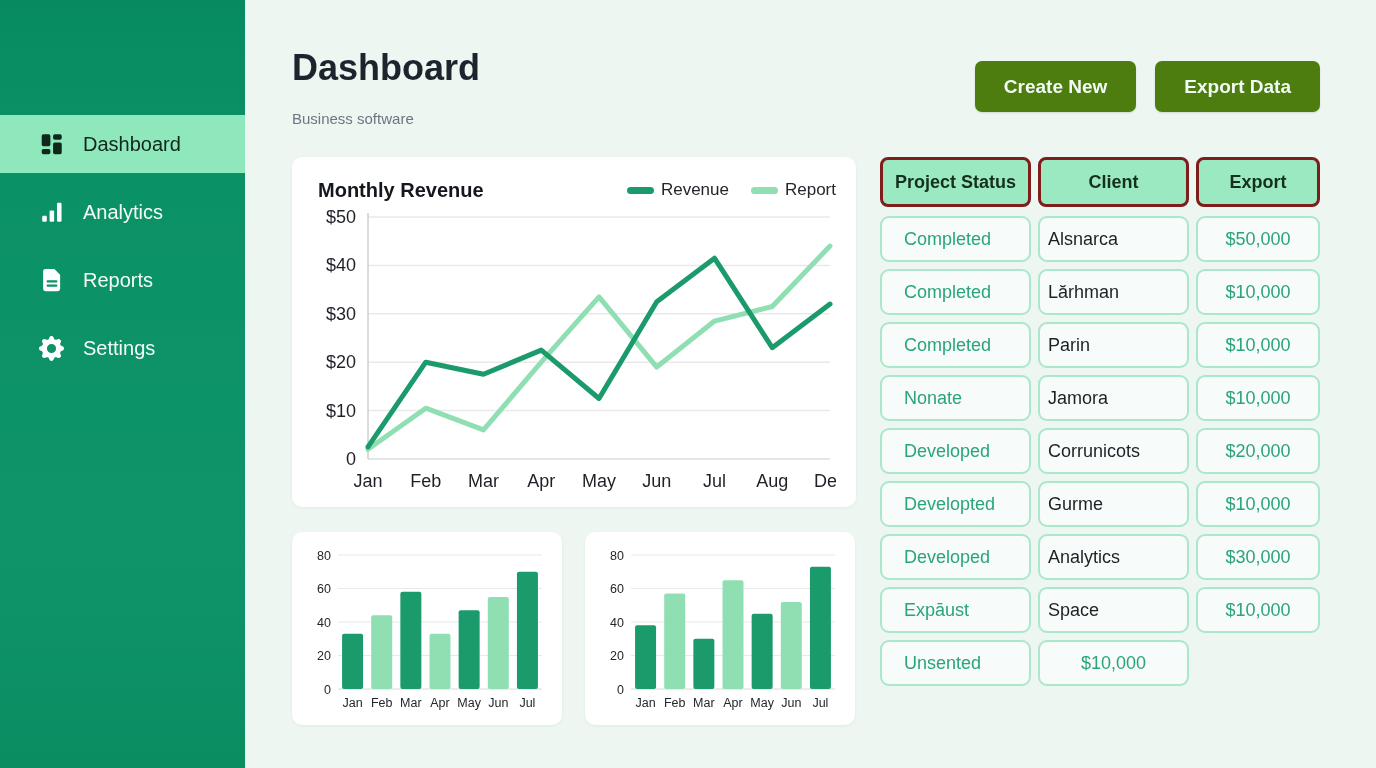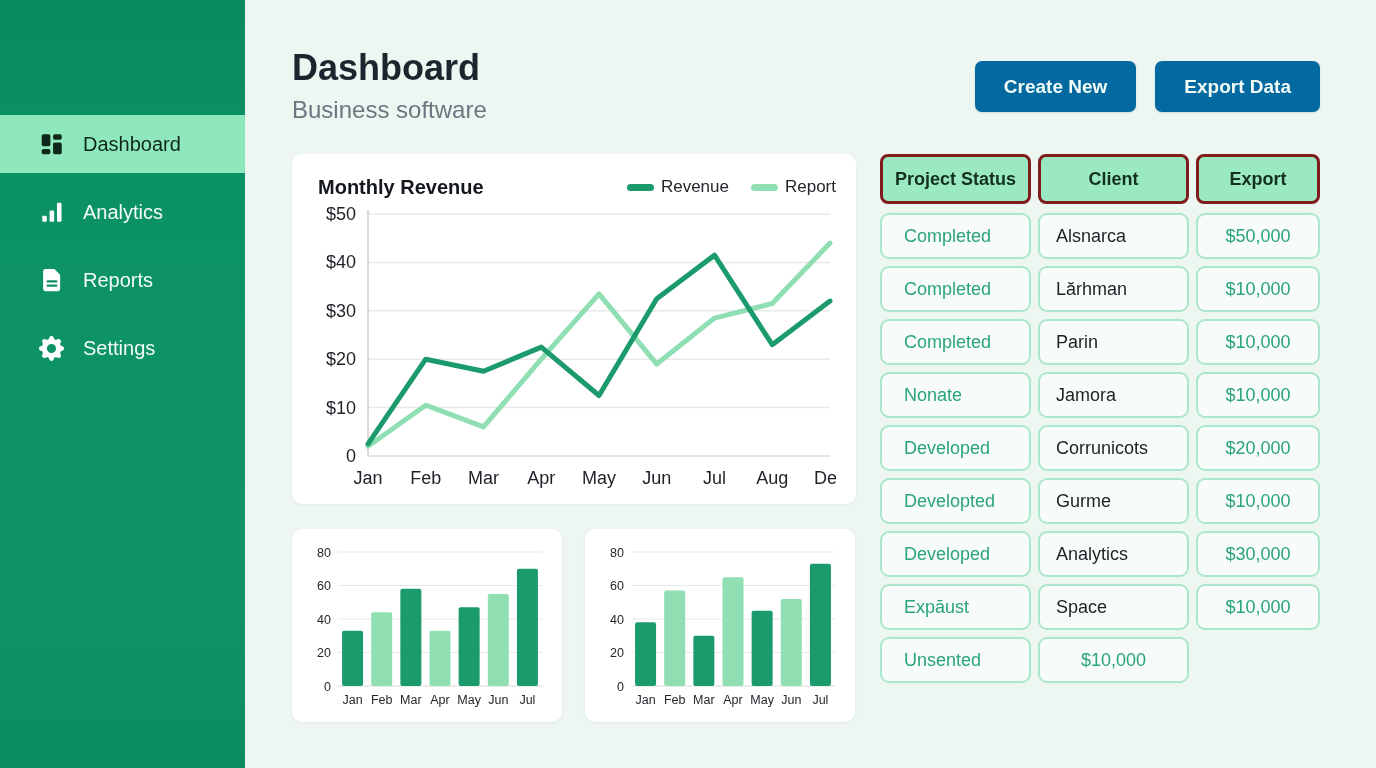--- a/index.html
+++ b/index.html
@@ -26,25 +26,25 @@
   .nav-item.active{
     background:#8fe8bc;color:#10281c;font-weight:500;
   }
   
   .main{flex:1;position:relative;}
   .header-row{
     display:flex;justify-content:space-between;align-items:flex-start;
     margin:48px 58px 0 47px;
   }
   .page-title{margin:0;font-size:36px;line-height:40px;font-weight:700;color:#1e242e;}
-  .page-subtitle{margin-top:8px;font-size:24px;color:#6d7680;}
+  .page-subtitle{margin-top:22px;font-size:15px;color:#6d7680;}
   .actions{display:flex;gap:19px;margin-top:13px;}
   .btn{
     height:51px;padding:8px 29px;border:none;border-radius:7px;
-    background:#0369a1;color:#f3fbf7;font-size:19px;font-weight:700;
+    background:#4d7c0f;color:#f3fbf7;font-size:19px;font-weight:700;
     font-family:"Liberation Sans", sans-serif;cursor:pointer;
     box-shadow:0 1px 2px rgba(0,0,0,0.12);
   }
   .content{display:flex;gap:24px;margin:30px 58px 0 47px;}
   .charts-col{width:564px;min-width:564px;}
   .card{
     background:#ffffff;border-radius:10px;
     box-shadow:0 1px 3px rgba(16,60,40,0.06);
   }
   .line-card{height:350px;padding:18px 20px;box-sizing:border-box;margin-bottom:25px;}
@@ -65,21 +65,21 @@
     display:flex;align-items:center;justify-content:center;
     font-size:18px;font-weight:700;color:#14301f;box-sizing:border-box;
   }
   .trow{margin-bottom:7px;}
   .td{
     height:46px;border-radius:9px;background:#f7fbf9;border:2px solid #abe7ca;
     display:flex;align-items:center;box-sizing:border-box;
     font-size:18px;padding:0 4px;justify-content:center;
   }
   .td.status{color:#2ba47a;justify-content:flex-start;padding-left:22px;text-align:right;}
-  .td.client{color:#1d2126;justify-content:flex-start;padding-left:16px;}
+  .td.client{color:#1d2126;justify-content:flex-start;padding-left:8px;}
   .td.budget{color:#2ba47a;}
 </style>
 </head>
 <body>
 
 <aside class="sidebar">
   <nav class="nav" id="sidebar-nav">
       <div class="nav-item active">
         <span class="nicon">
           <svg width="26" height="26" viewBox="0 0 24 24">

